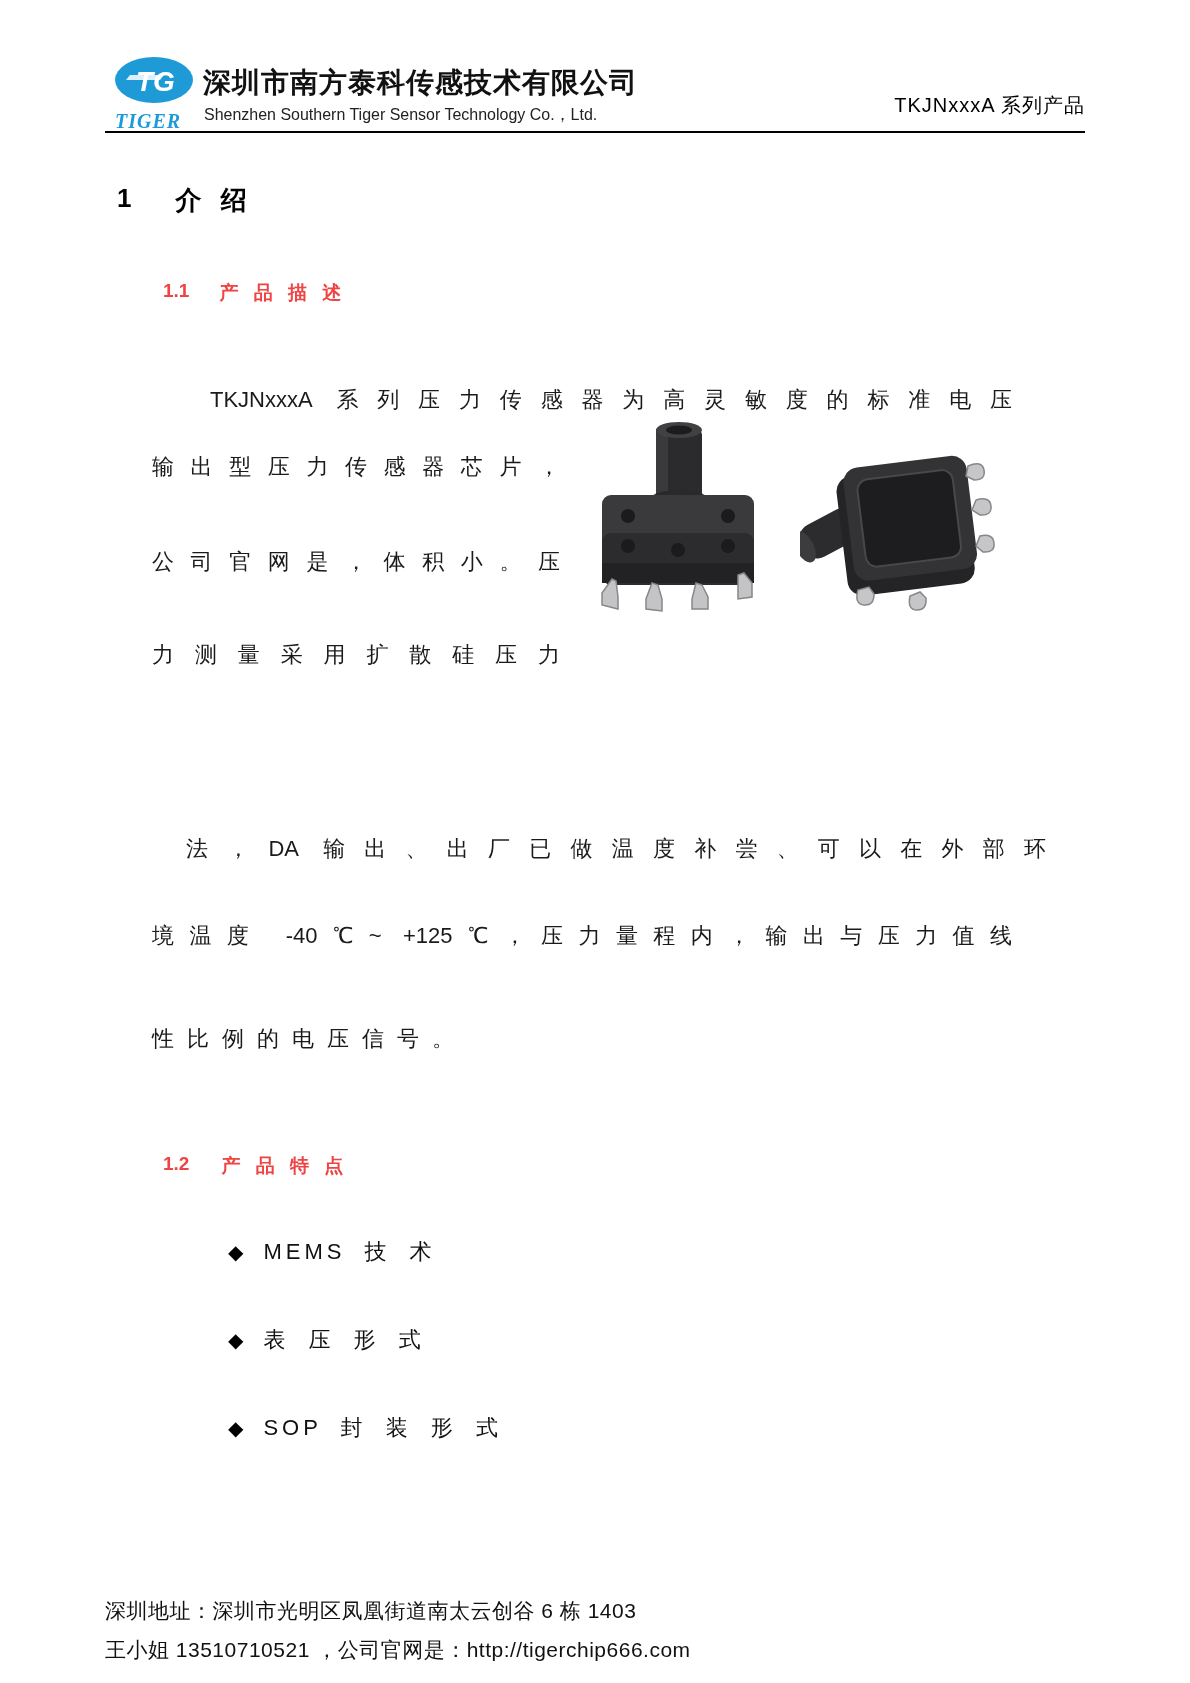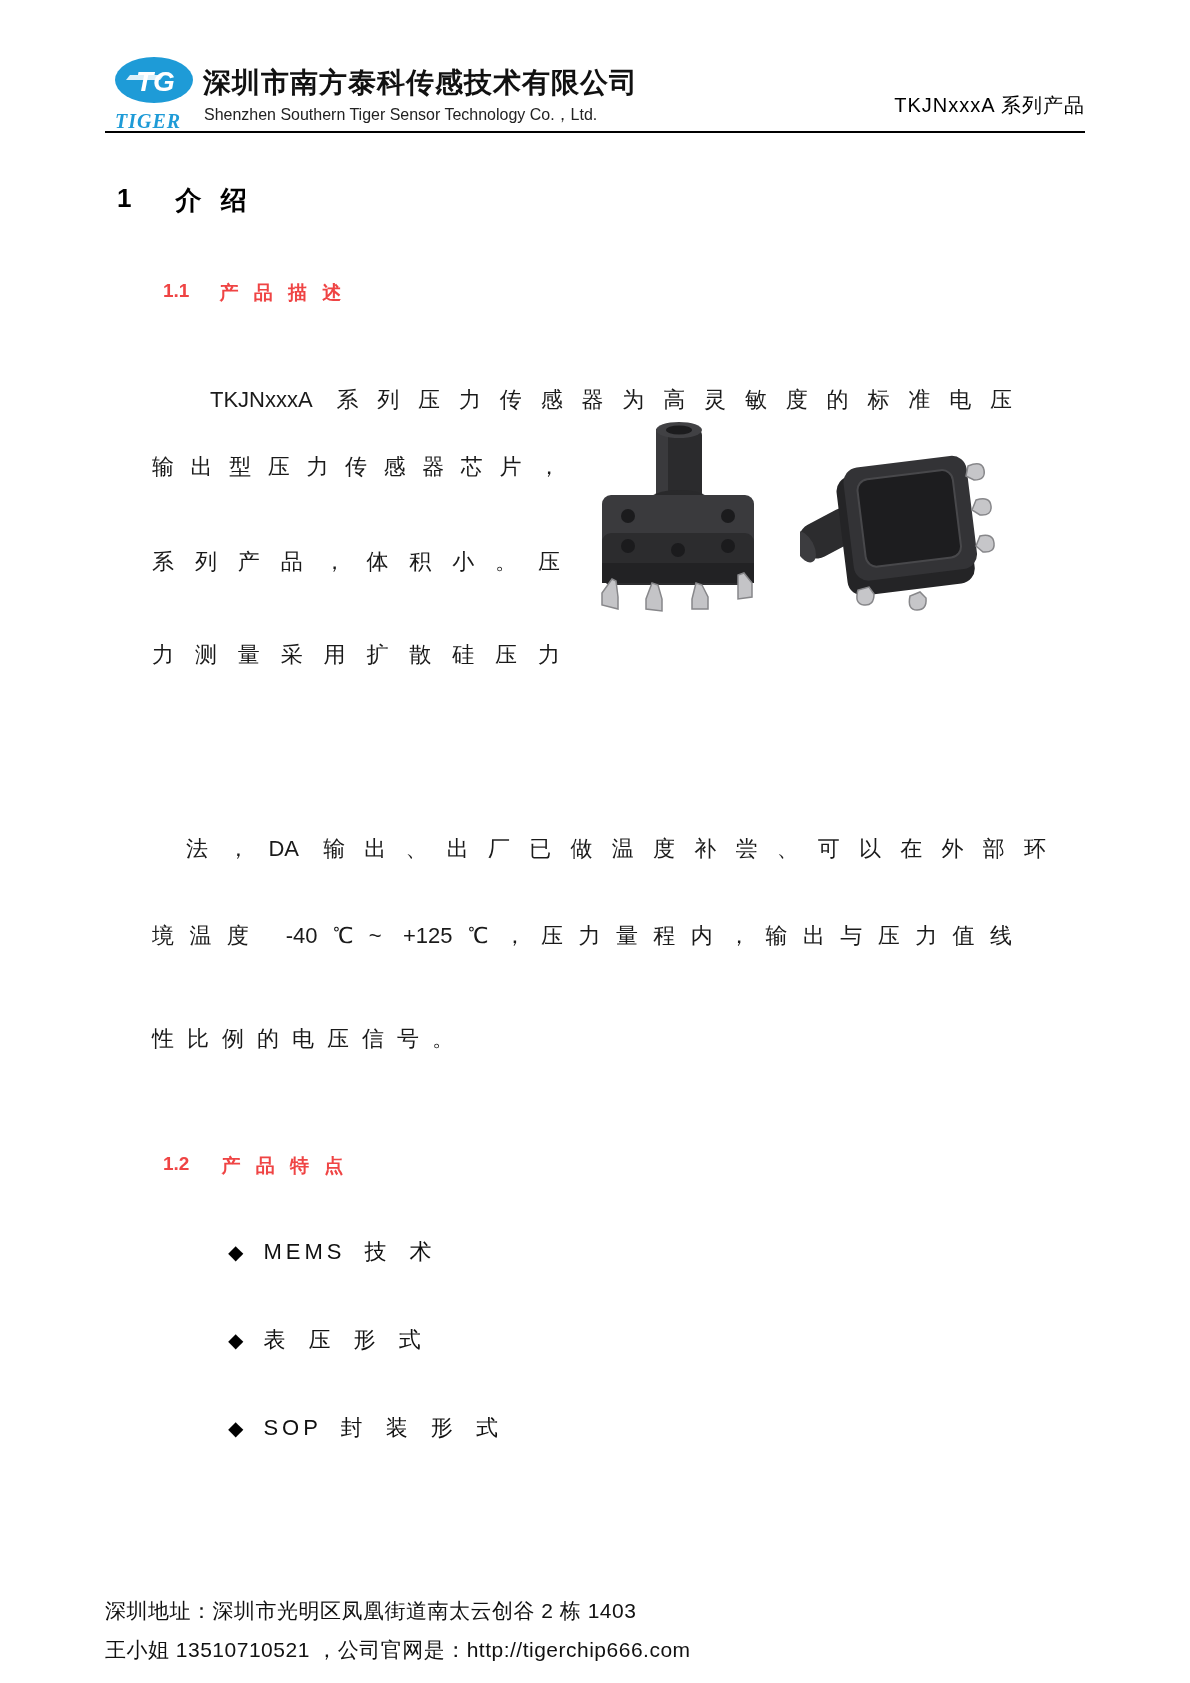--- a/index.html
+++ b/index.html
@@ -109,21 +109,21 @@
     <span class="t">介 绍</span>
   </div>
 
   <div class="h2 s11">
     <span class="n">1.1</span>
     <span class="t">产 品 描 述</span>
   </div>
 
   <div class="pline l1 indent">TKJNxxxA 系列压力传感器为高灵敏度的标准电压</div>
   <div class="pline l2 narrow">输出型压力传感器芯片，</div>
-  <div class="pline l3 narrow">系列产品，体积小。压</div>
+  <div class="pline l3 narrow">公司官网是，体积小。压</div>
   <div class="pline l4 narrow">力测量采用扩散硅压力</div>
   <div class="pline l6">法，DA 输出、出厂已做温度补尝、可以在外部环</div>
   <div class="pline l7">境温度 -40℃~ +125℃，压力量程内，输出与压力值线</div>
   <div class="pline l8 tail">性比例的电压信号。</div>
 
   <svg class="photo1" width="200" height="210" viewBox="0 0 200 210">
 
     <rect x="88" y="16" width="46" height="72" rx="6" fill="#2b2b2d"></rect>
     <rect x="88" y="16" width="12" height="72" fill="#3a3a3d"></rect>
     <ellipse cx="111" cy="17" rx="23" ry="8" fill="#414144"></ellipse>
@@ -182,15 +182,15 @@
   <div class="feature f2">
     <span class="bullet">◆</span>
     <span class="ftext">表 压 形 式</span>
   </div>
   <div class="feature f3">
     <span class="bullet">◆</span>
     <span class="ftext">SOP 封 装 形 式</span>
   </div>
 
   <div class="footer-line fl1">王小姐 13510710521 ，公司官网是：http://tigerchip666.com</div>
-  <div class="footer-line fl2">深圳地址：深圳市光明区凤凰街道南太云创谷 2 栋 1403</div>
+  <div class="footer-line fl2">深圳地址：深圳市光明区凤凰街道南太云创谷 6 栋 1403</div>
 
 </div>
 
 </body></html>

